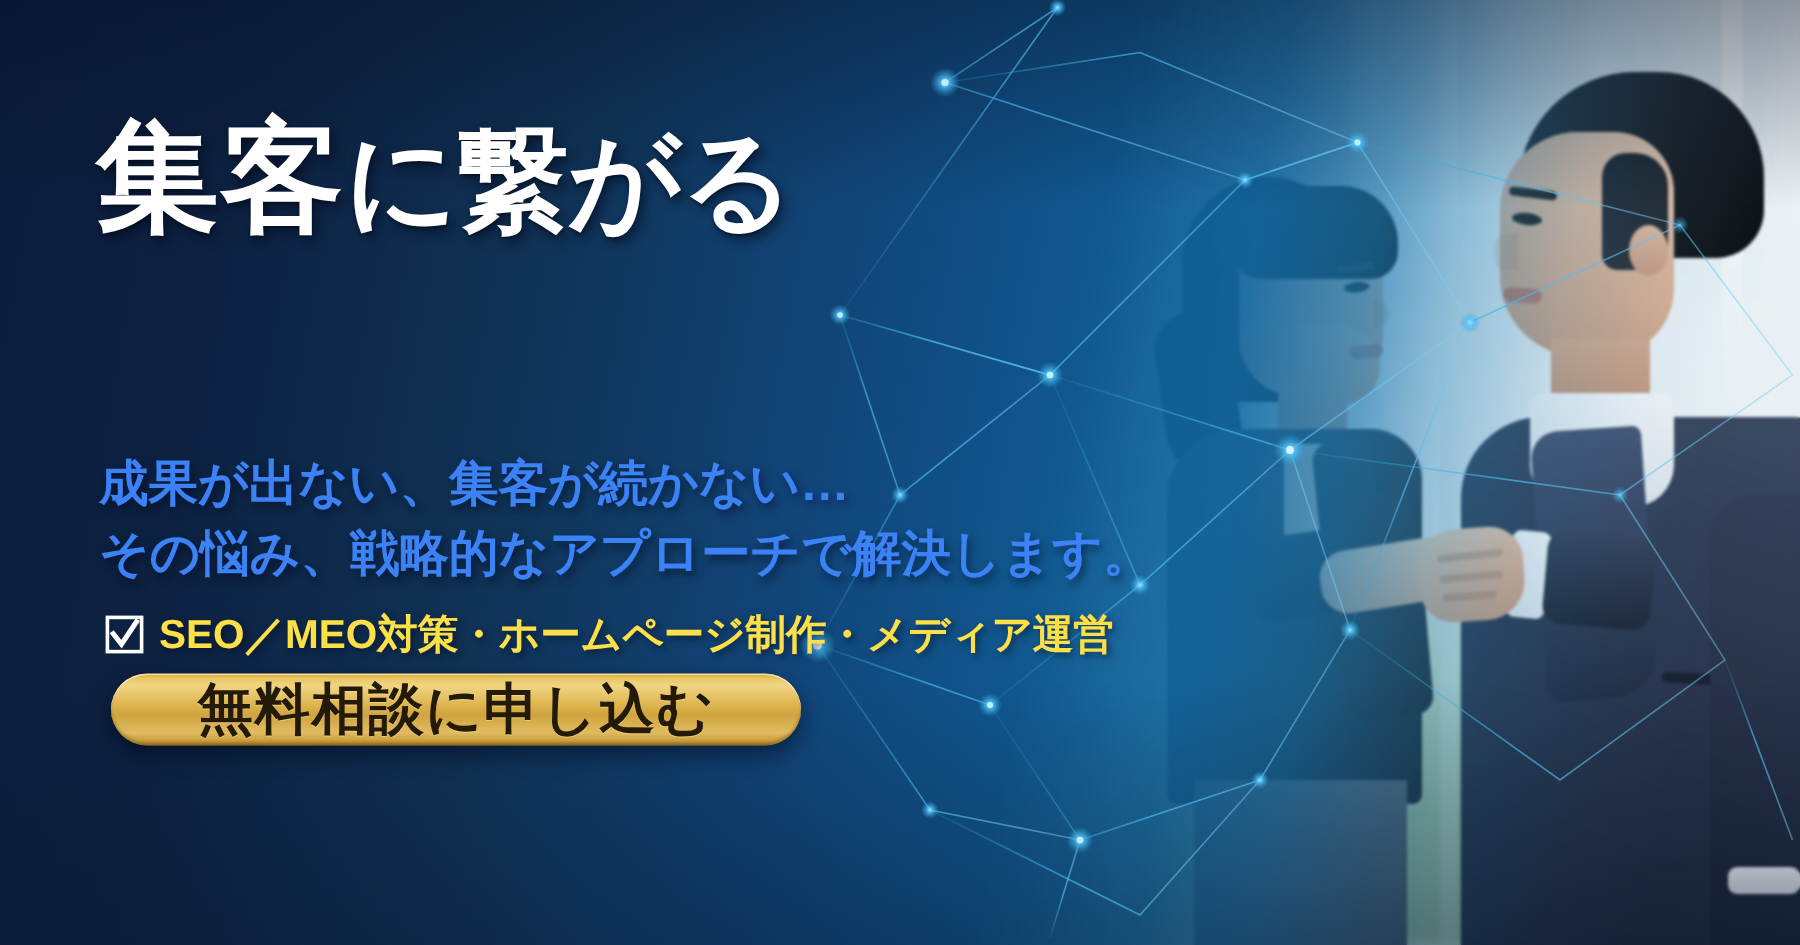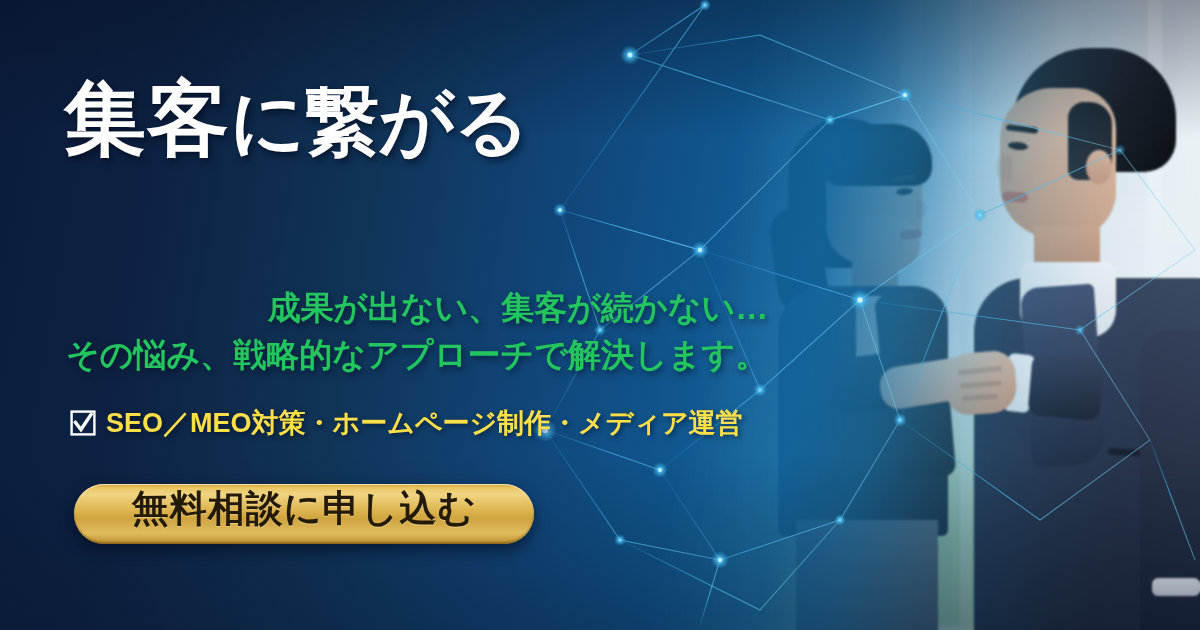--- a/index.html
+++ b/index.html
@@ -328,64 +328,63 @@
     line-height: 1.0;
     text-shadow: 3px 4px 7px rgba(0,10,30,.55), 0 1px 2px rgba(0,0,0,.4);
     white-space: nowrap;
   }
   .hl-line1 { font-size: 74px; }
   .hl-line2 { font-size: 74px; margin-top: 16px; }
   .hl-em { font-size: 82px; letter-spacing: 1px; }
 
   .subhead {
     position: absolute;
-    left: 2px; top: 285px;
-    color: #22c55e;
+    left: 2px; top: 299px;
+    color: #3b82f6;
     font-weight: 700;
     font-size: 33px;
     line-height: 1.42;
     text-shadow: 2px 3px 6px rgba(0,10,30,.55);
     white-space: nowrap;
-    text-align: right;
   }
 
   .services {
     position: absolute;
     left: 6px; top: 405px;
     display: flex;
     align-items: center;
     gap: 10px;
     color: #fde047;
     font-weight: 700;
     font-size: 27px;
     text-shadow: 2px 2px 5px rgba(0,10,30,.55);
     white-space: nowrap;
   }
   .check-icon { display: inline-block; width: 26px; height: 26px; }
 
   .cta {
     position: absolute;
-    left: 10px; top: 484px;
-    width: 460px; height: 60px;
+    left: 10px; top: 449px;
+    width: 460px; height: 48px;
     border-radius: 34px;
     background: linear-gradient(180deg,
         #cf9f3a 0%,
         #e8c560 6%,
         #f0d583 17%,
         #ddb44e 44%,
         #d0a43f 58%,
         #e0bc60 82%,
         #c79a38 95%,
         #9c7526 100%);
     box-shadow:
       0 6px 14px rgba(0,8,26,.55),
       inset 0 1px 0 rgba(255,246,214,.75),
       inset 0 -2px 2px rgba(120,86,20,.45);
     display: flex;
-    align-items: flex-start;
+    align-items: center;
     justify-content: center;
     cursor: pointer;
   }
   .cta-label {
     color: #241a08;
     font-weight: 700;
     font-size: 37px;
     letter-spacing: 1px;
     text-shadow: 0 1px 0 rgba(255,235,180,.45);
     white-space: nowrap;

